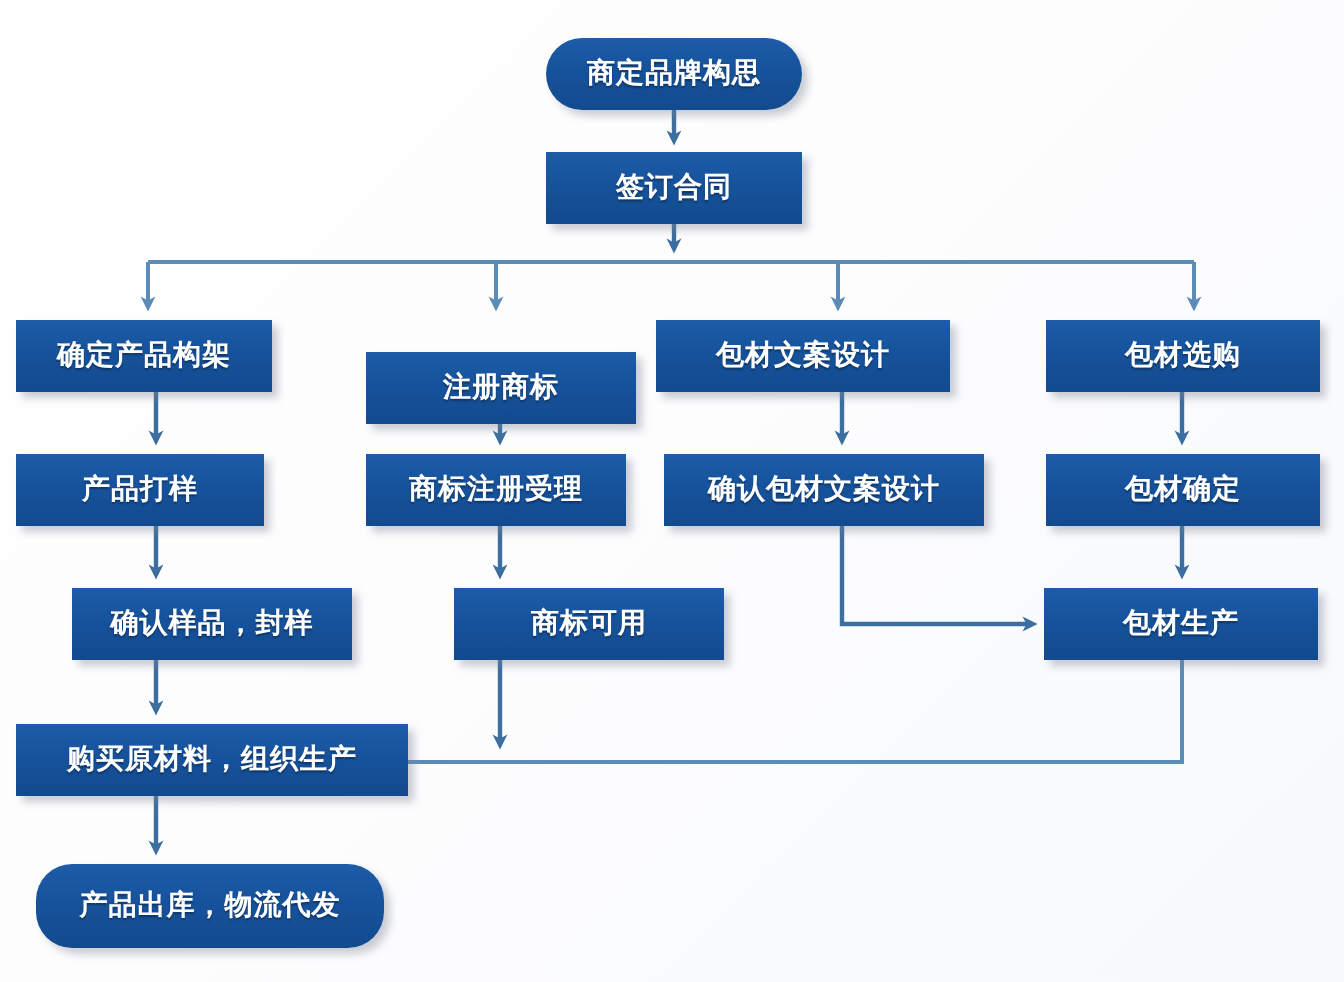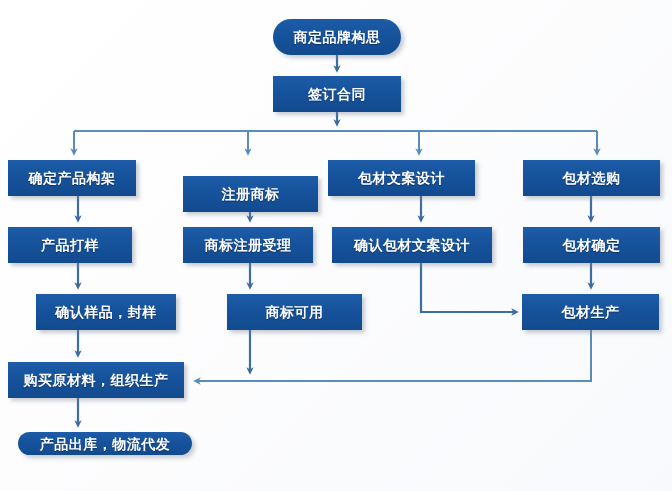--- a/index.html
+++ b/index.html
@@ -122,20 +122,20 @@
       </div>
       <div class="node proc" style="left: 8px; top: 294px; width: 140px; height: 36px; margin-left: 28px;">
         <span class="lbl">确认样品，封样</span>
       </div>
       <div class="node proc" style="left: 183px; top: 294px; width: 135px; height: 36px; margin-left: 44px;">
         <span class="lbl">商标可用</span>
       </div>
       <div class="node proc" style="left: 522px; top: 294px; width: 137px; height: 36px;">
         <span class="lbl">包材生产</span>
       </div>
-      <div class="node proc" style="left: 8px; top: 362px; width: 176px; height: 36px;">
+      <div class="node proc" style="left: 8px; top: 362px; width: 196px; height: 36px;">
         <span class="lbl">购买原材料，组织生产</span>
       </div>
-      <div class="node term" style="left: 18px; top: 432px; width: 174px; height: 23px;">
+      <div class="node term" style="left: 18px; top: 432px; width: 174px; height: 42px;">
         <span class="lbl">产品出库，物流代发</span>
       </div>
     </div>
 </div>
 
 </body></html>

